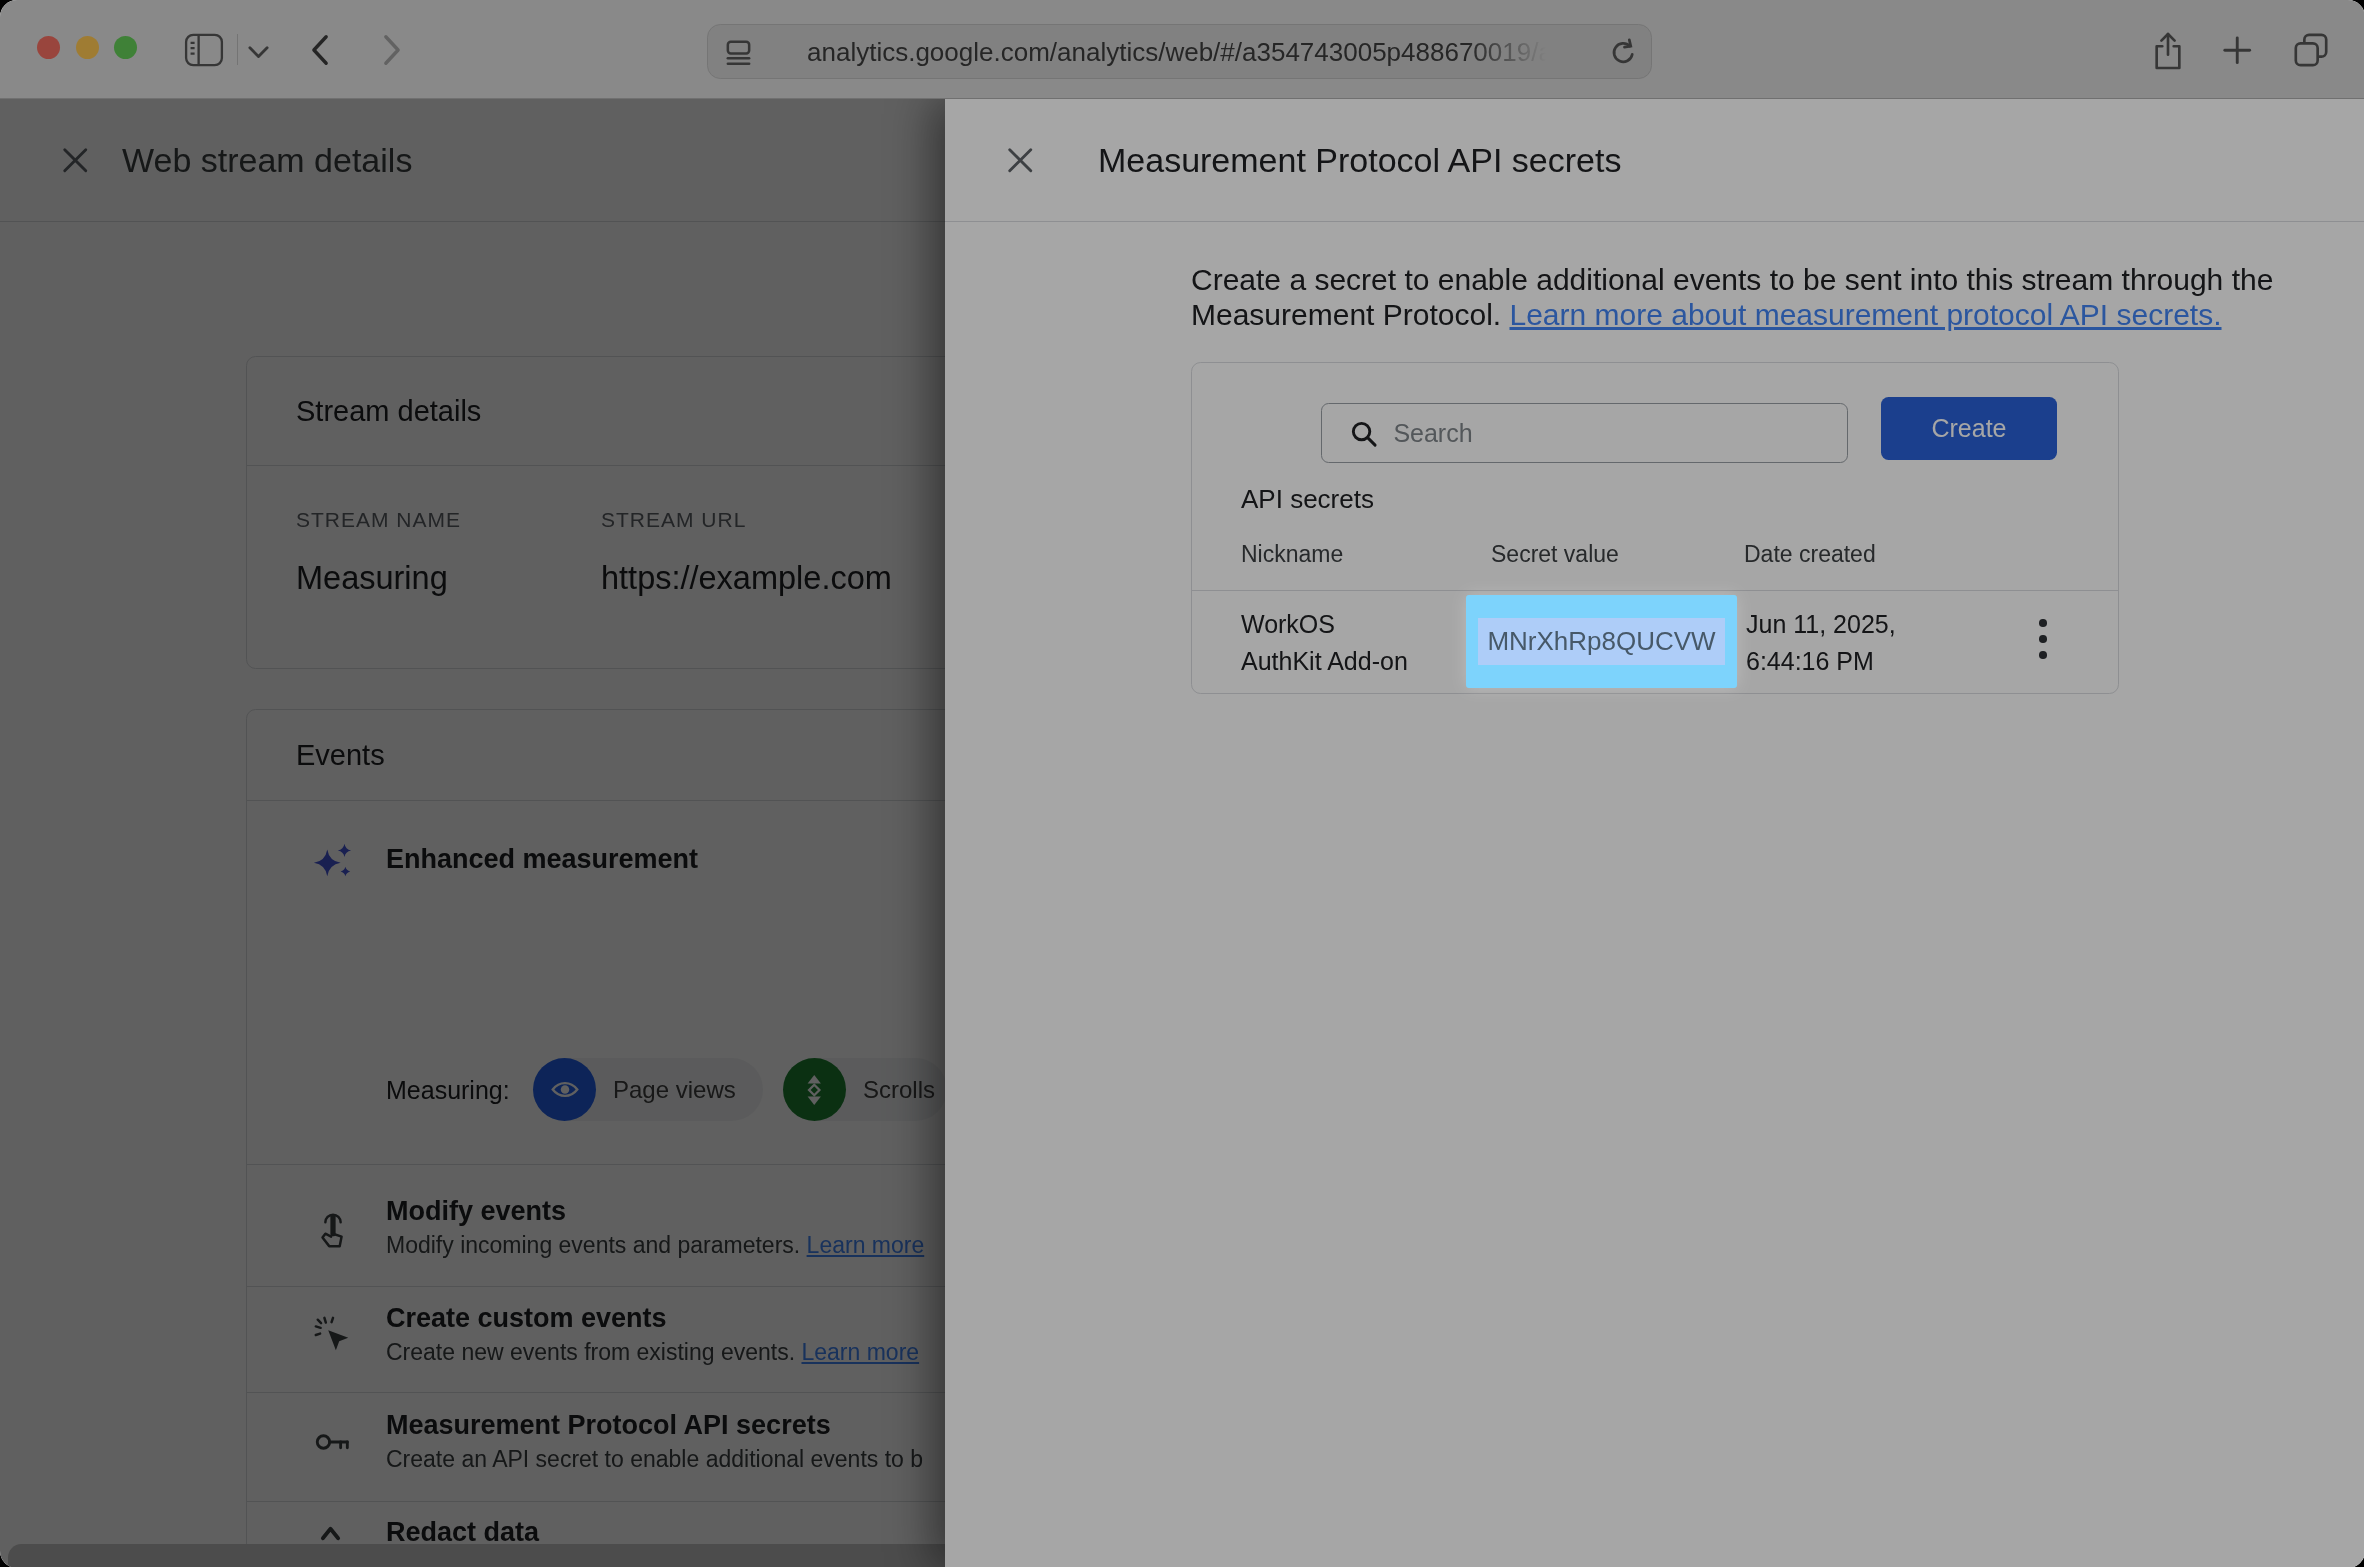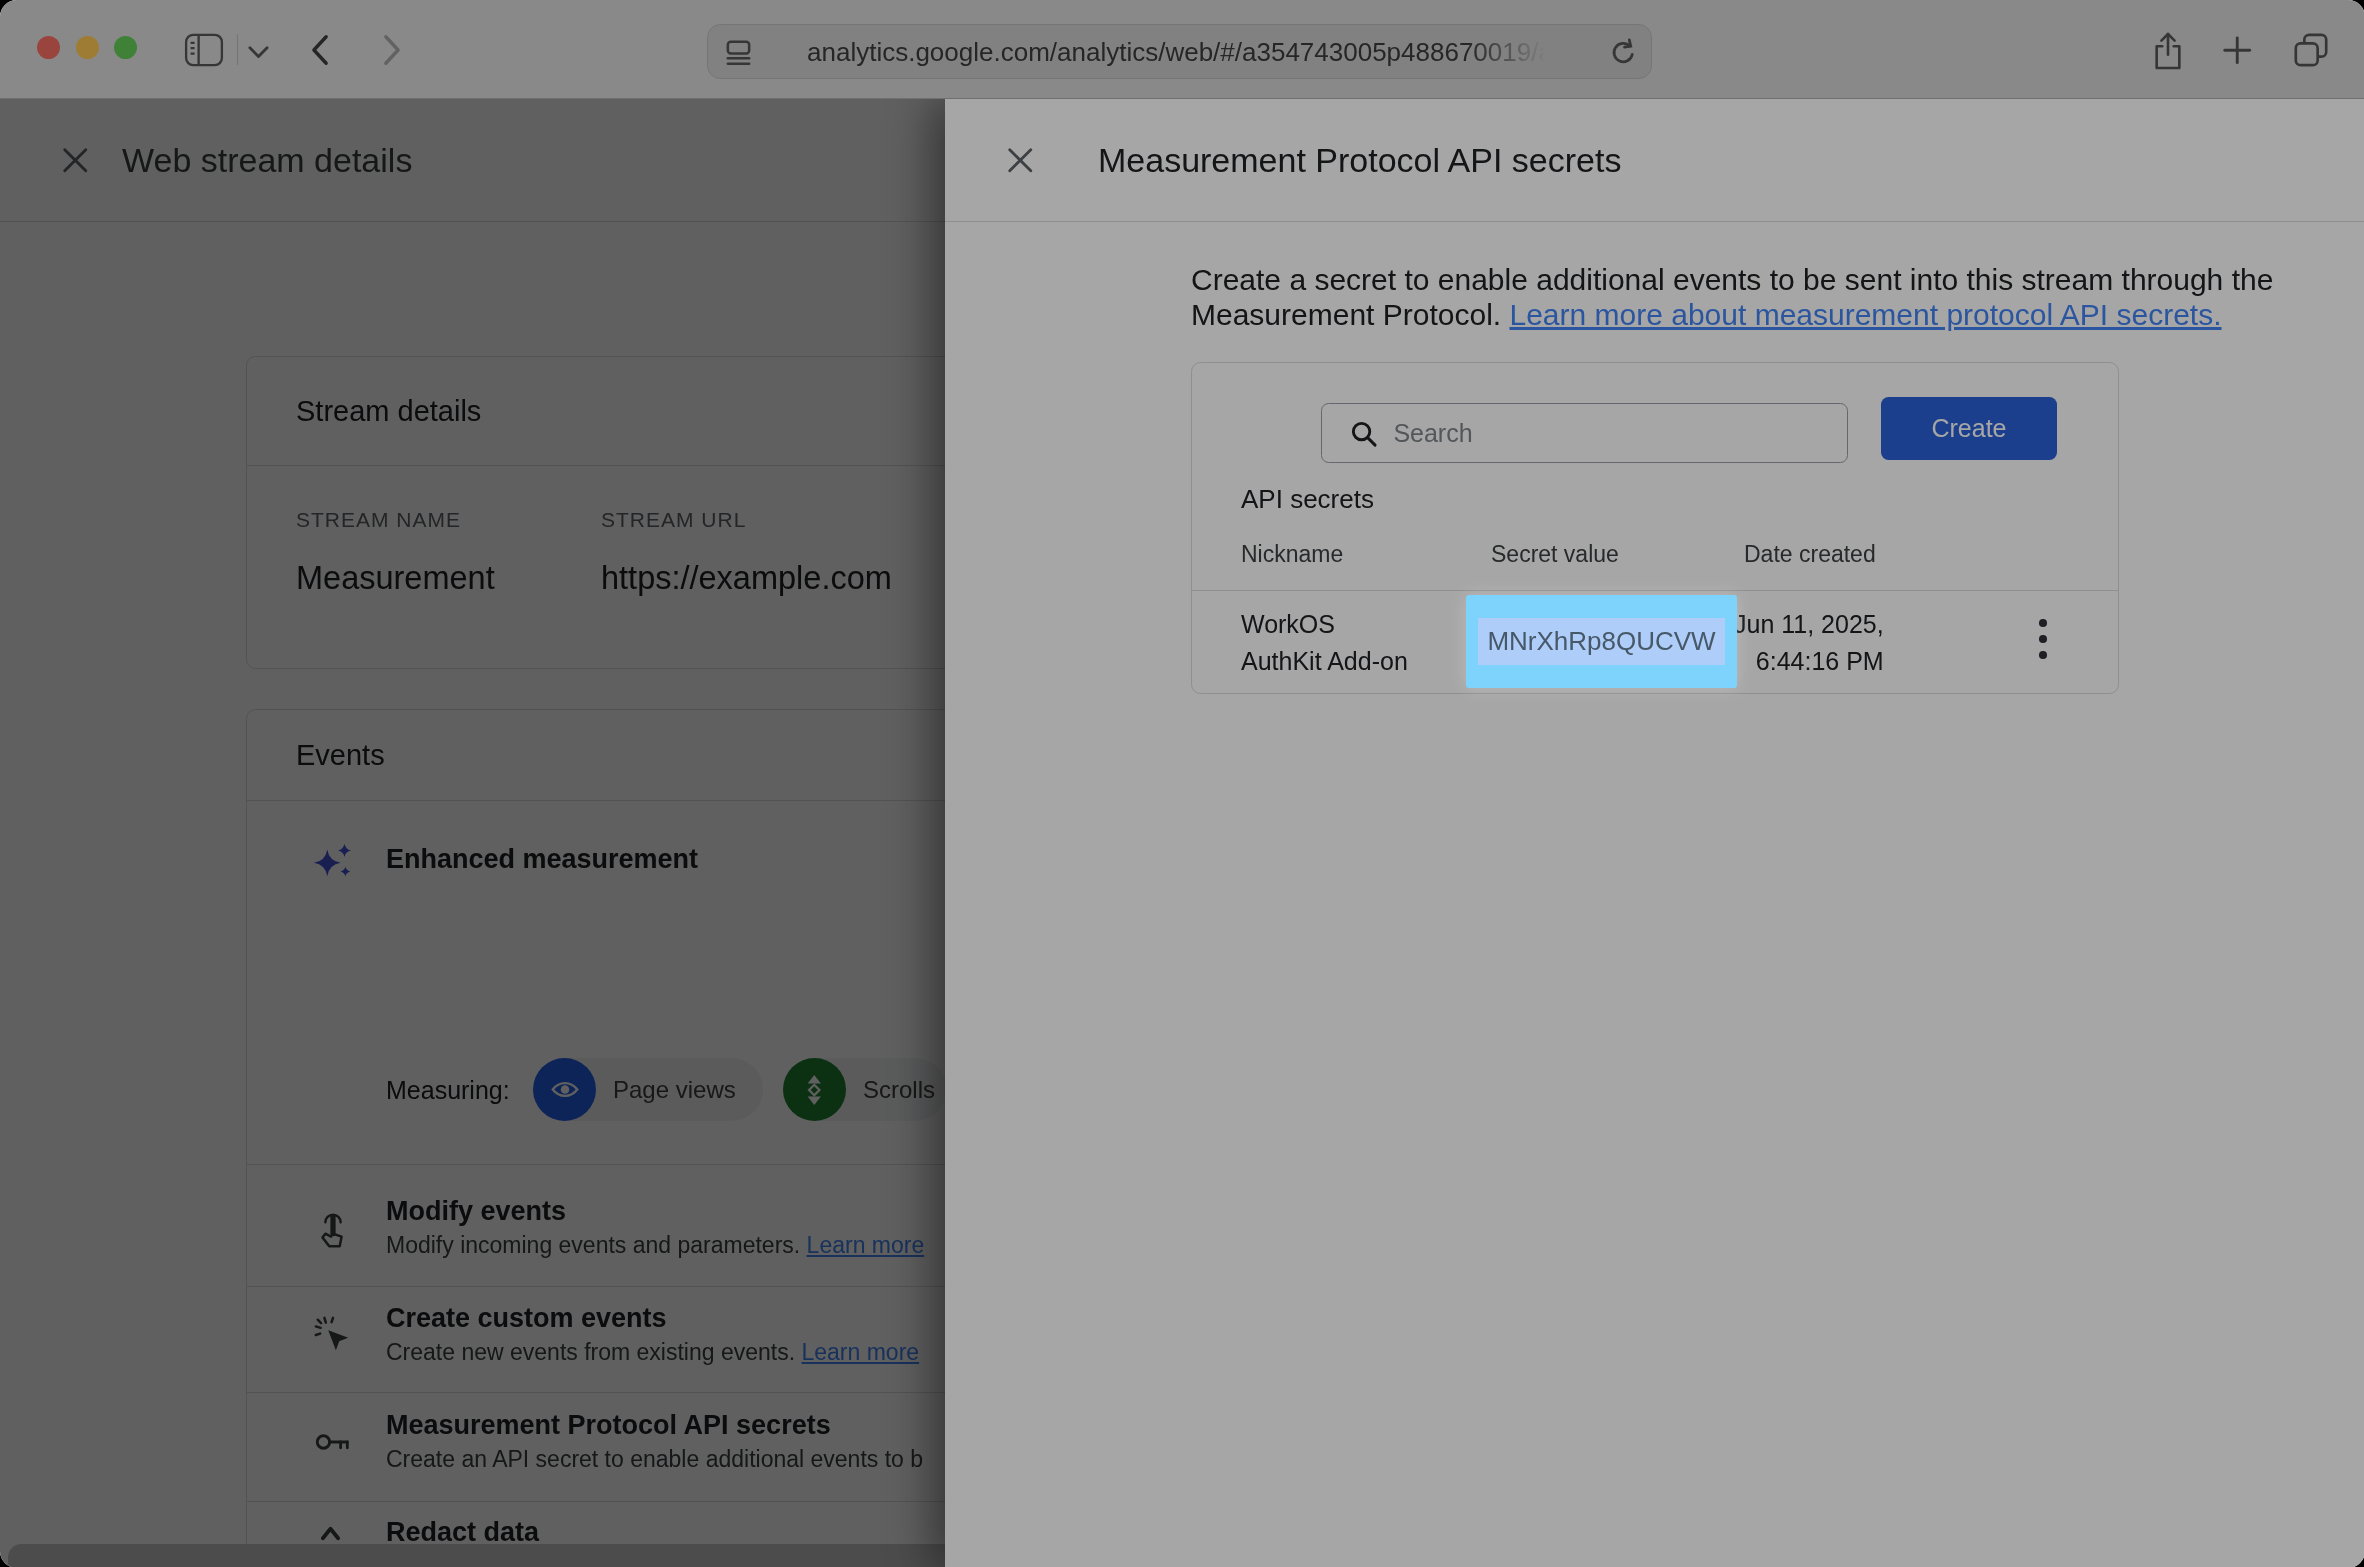--- a/index.html
+++ b/index.html
@@ -162,21 +162,21 @@
       </div>
       <div class="sheet-title" style="left:122px;font-weight:500;color:#3c4043;">Web stream details</div>
     </div>
 
 
     <div class="card" style="top:257px;height:313px;">
       <div class="card-title" style="height:108px;line-height:108px;">Stream details</div>
       <div class="hdiv" style="top:108px;"></div>
       <div class="fld-label" style="left:49px;top:151px;">STREAM NAME</div>
       <div class="fld-label" style="left:354px;top:151px;">STREAM URL</div>
-      <div class="fld-value" style="left:49px;top:203px;">Measurement</div>
+      <div class="fld-value" style="left:49px;top:203px;">Measuring</div>
       <div class="fld-value" style="left:354px;top:203px;">https://example.com</div>
     </div>
 
     <div class="card" style="top:610px;height:965px;">
       <div class="card-title">Events</div>
       <div class="hdiv" style="top:90px;"></div>
 
       <div class="row-icon" style="top:128px;">
         <svg width="42" height="42" viewBox="0 0 44 44" fill="#4456d8">
           <path d="M16 12 Q18 24 30 26 Q18 28 16 40 Q14 28 2 26 Q14 24 16 12 Z"></path>
@@ -306,21 +306,21 @@
       <div class="th" style="left:49px;">Nickname</div>
       <div class="th" style="left:299px;">Secret value</div>
       <div class="th" style="left:552px;">Date created</div>
       <div class="hdiv" style="top:227px;"></div>
 
       <div>
         <div class="cell" style="left:49px;top:243px;">
           <div>WorkOS</div>
           <div>AuthKit Add-on</div>
         </div>
-        <div class="cell" style="left:542px;top:243px;text-align:right;">
+        <div class="cell" style="left:554px;top:243px;">
           <div>Jun 11, 2025,</div>
           <div>6:44:16 PM</div>
         </div>
         <div id="row-dots">
               <span></span>
               <span></span>
               <span></span>
             </div>
       </div>
     </div>

